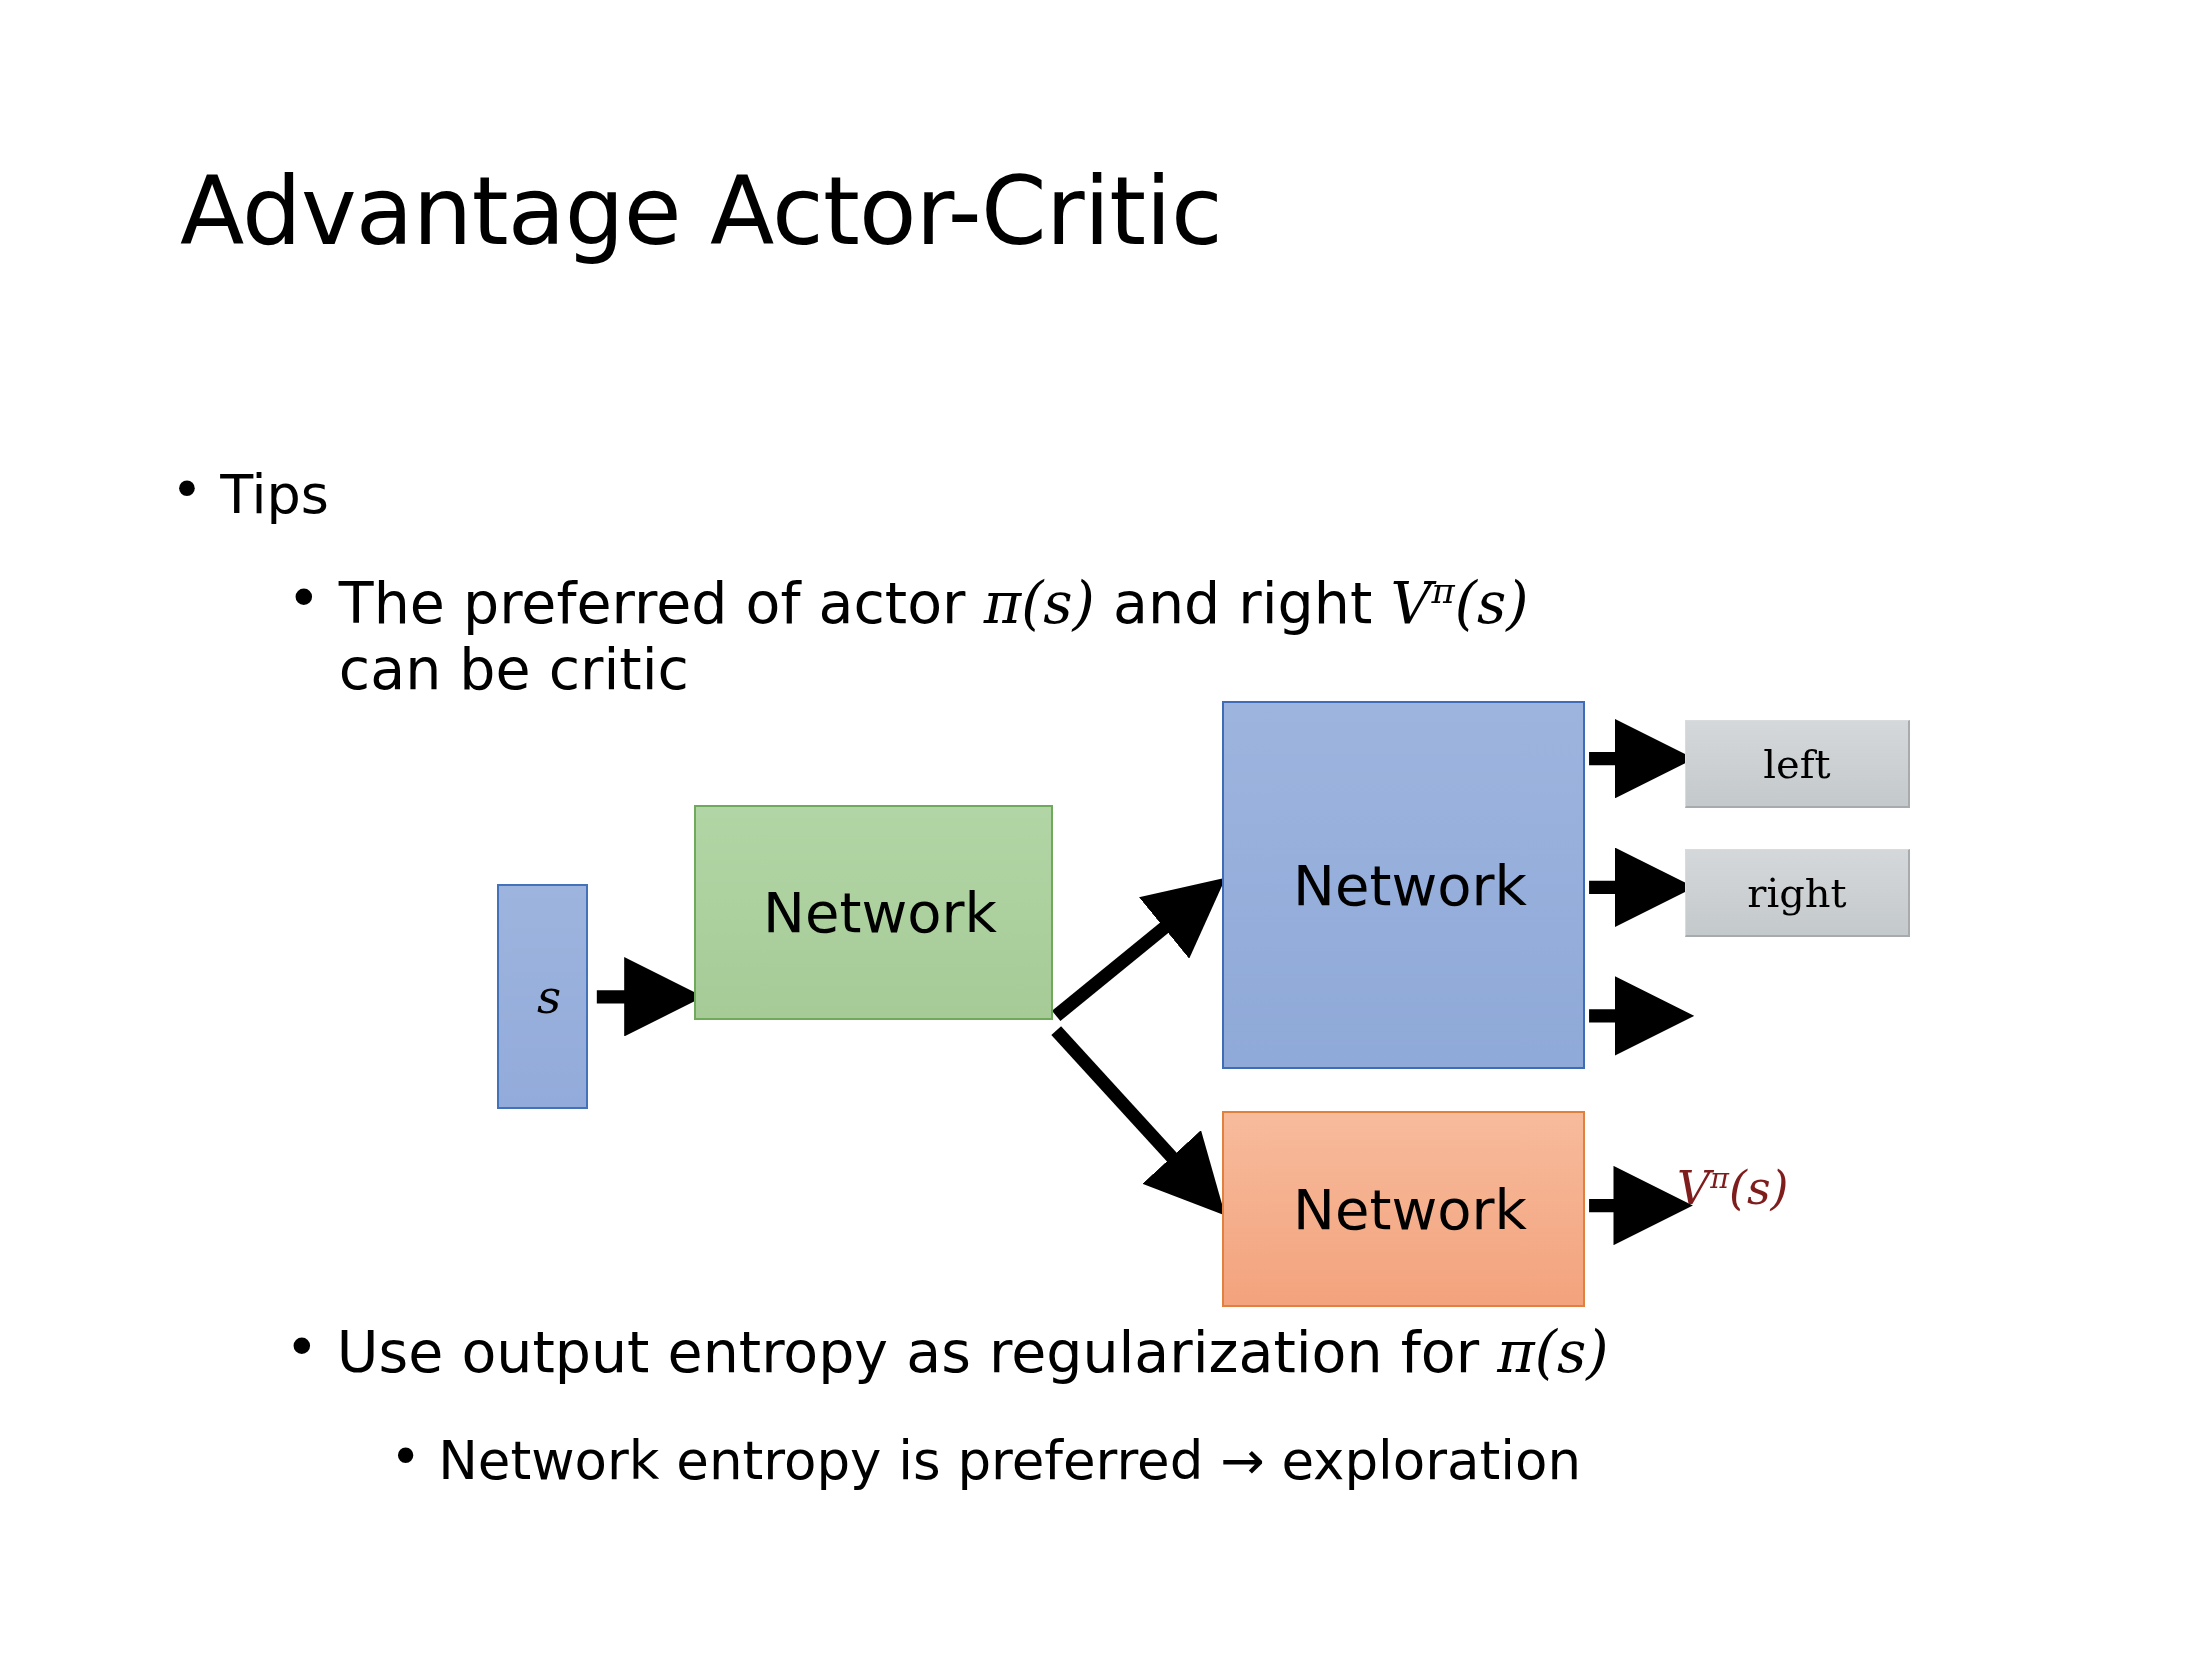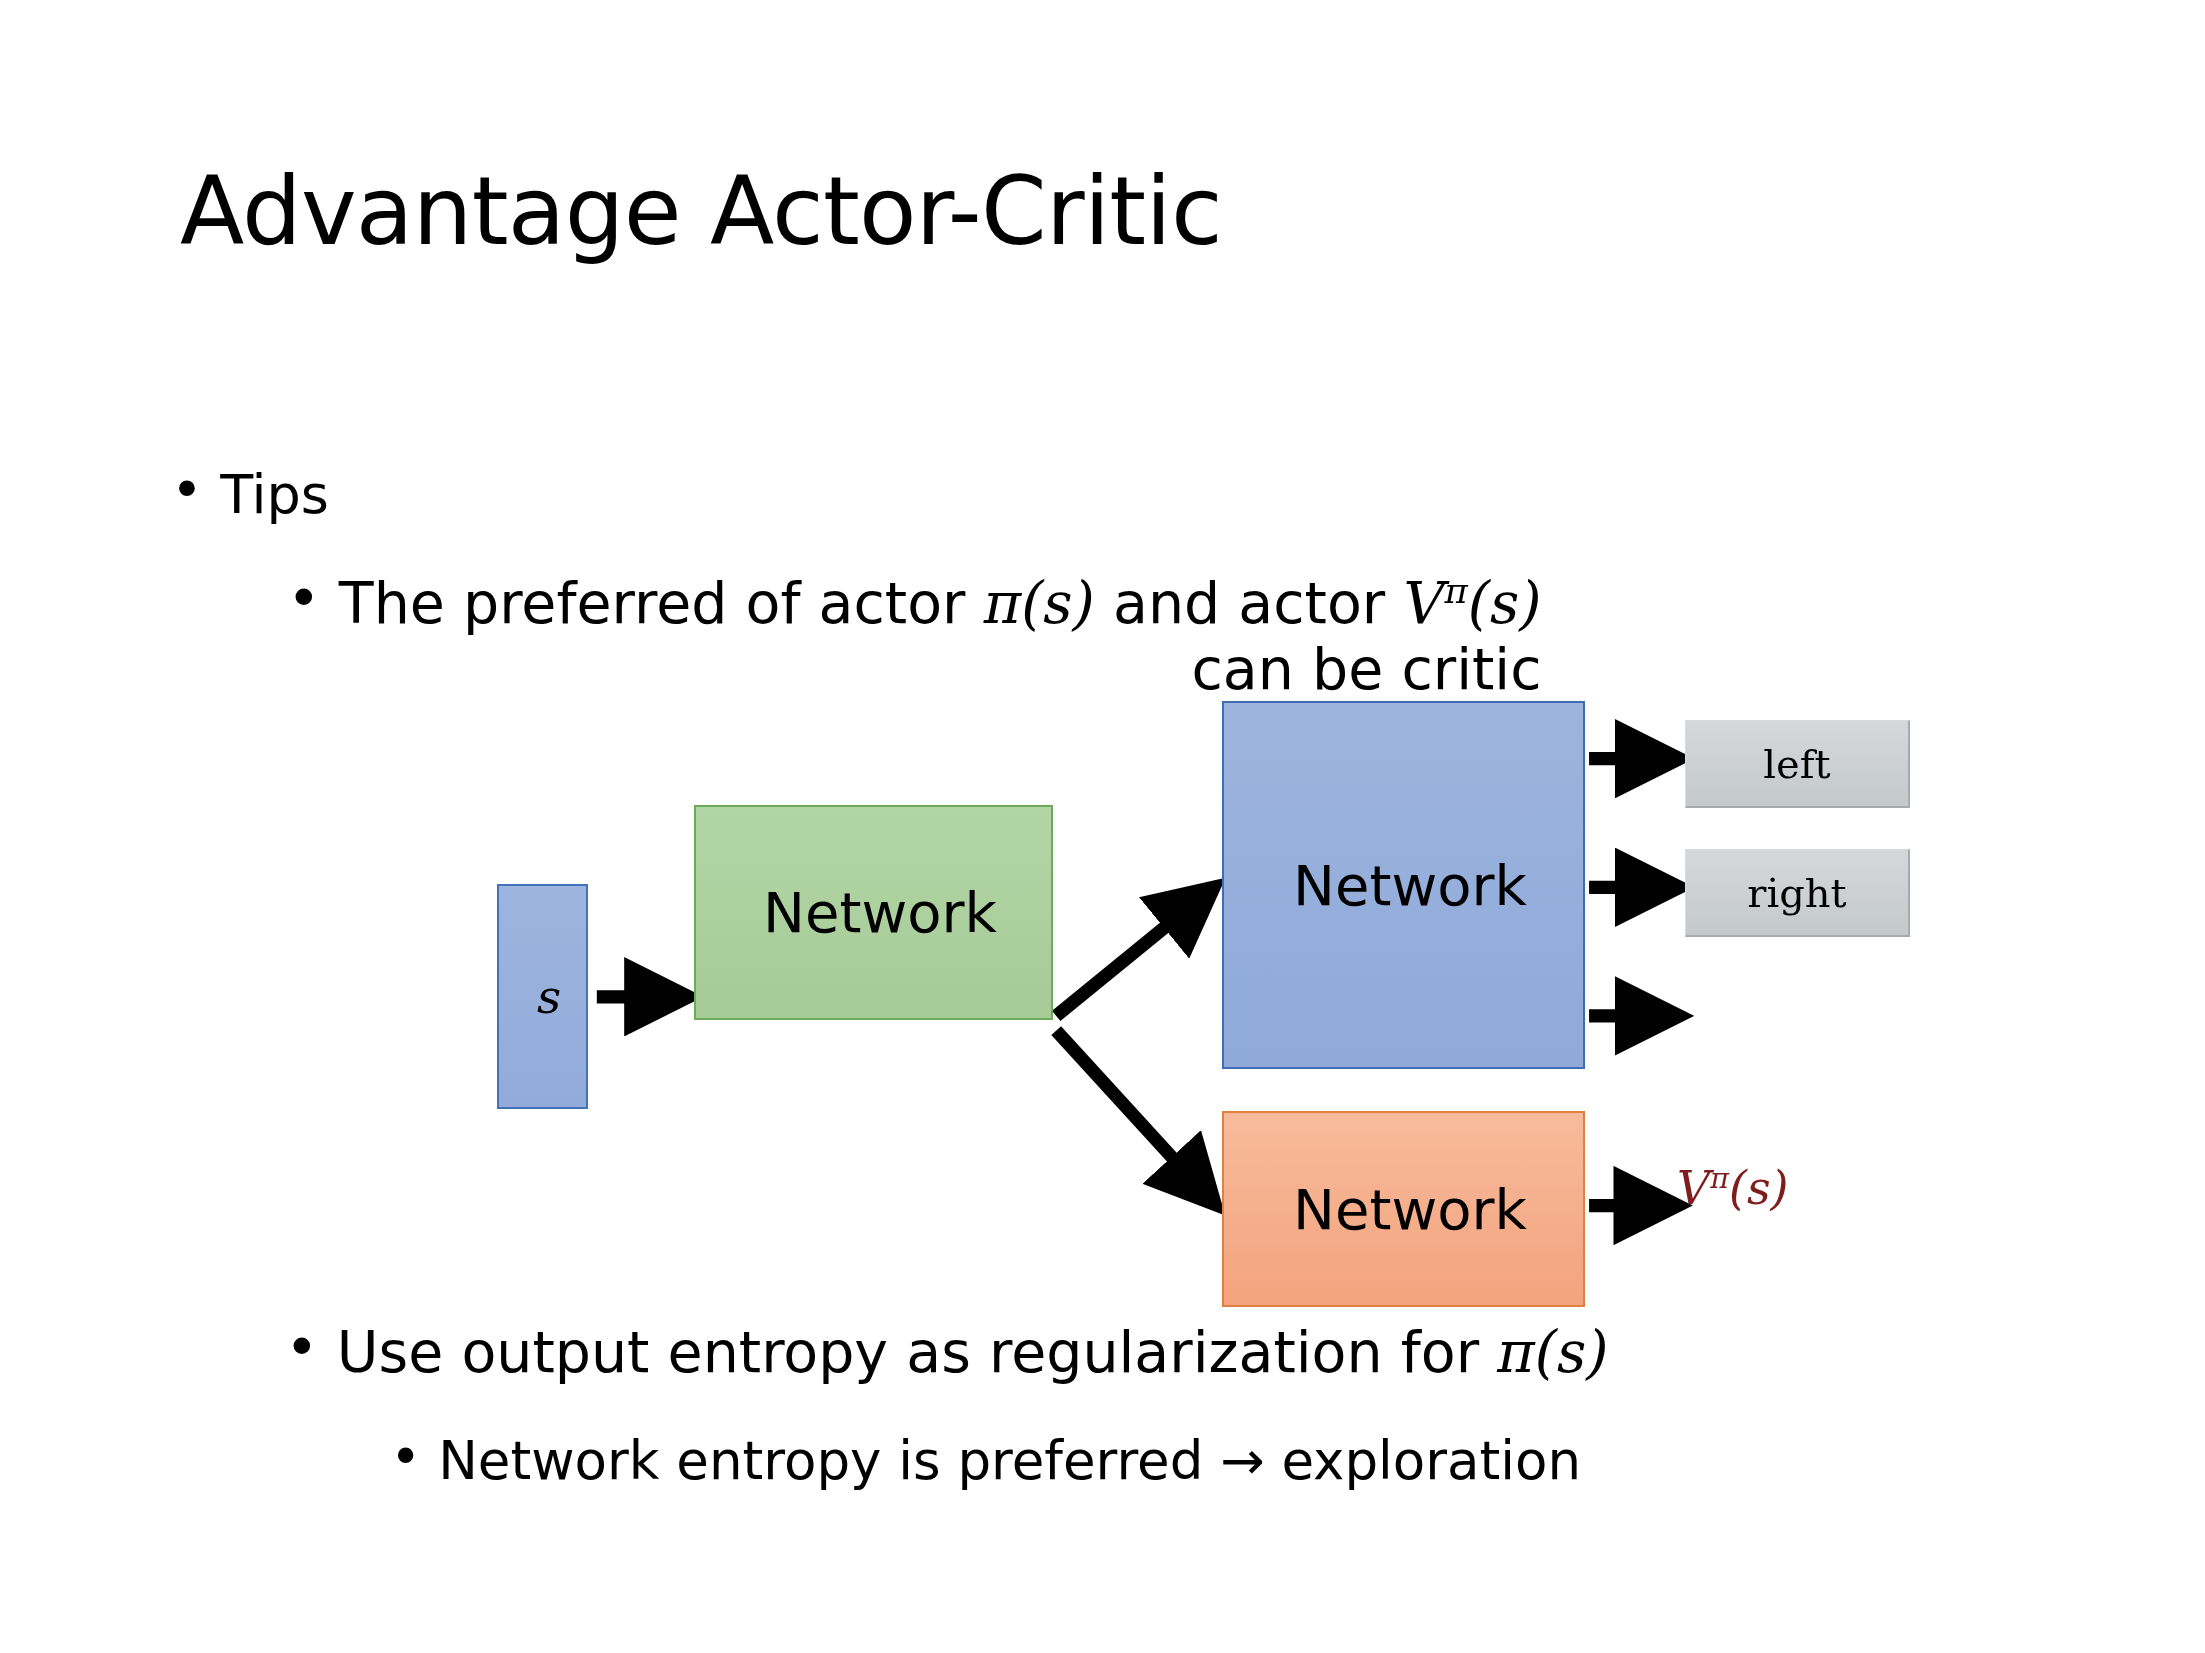--- a/index.html
+++ b/index.html
@@ -9,21 +9,20 @@
   }
   body {
     font-family: "DejaVu Sans", sans-serif;
   }
   #slide {
     position: relative;
     width: 2205px;
     height: 1654px;
     background: #ffffff;
     overflow: hidden;
-    text-align: right;
   }
 
   
   .title {
     position: absolute;
     left: 180px;
     top: 160px;
     font-family: "DejaVu Sans", sans-serif;
     font-size: 94px;
     font-weight: 400;
@@ -165,21 +164,21 @@
   <div class="title">Advantage Actor-Critic</div>
 
   <div class="bullet lvl1" id="b-tips">
     <span class="dot">•</span>
     <span class="txt">Tips</span>
   </div>
 
   <div class="bullet lvl2" id="b-params">
     <span class="dot">•</span>
     <span class="txt">
-      <span class="wrapline"><span>The preferred of actor </span><span class="math">π</span><span class="math">(s)</span><span>  and actor </span><span class="math">V</span><span class="math sup">π</span><span class="math">(s)</span></span>
+      <span class="wrapline"><span>The preferred of actor </span><span class="math">π</span><span class="math">(s)</span><span>  and right </span><span class="math">V</span><span class="math sup">π</span><span class="math">(s)</span></span>
       <span class="wrapline">can be critic</span>
     </span>
   </div>
 
   <div class="bullet lvl2" id="b-entropy">
     <span class="dot">•</span>
     <span class="txt"><span>Use output entropy as regularization for </span><span class="math">π</span><span class="math">(s)</span></span>
   </div>
 
   <div class="bullet lvl3" id="b-larger">

